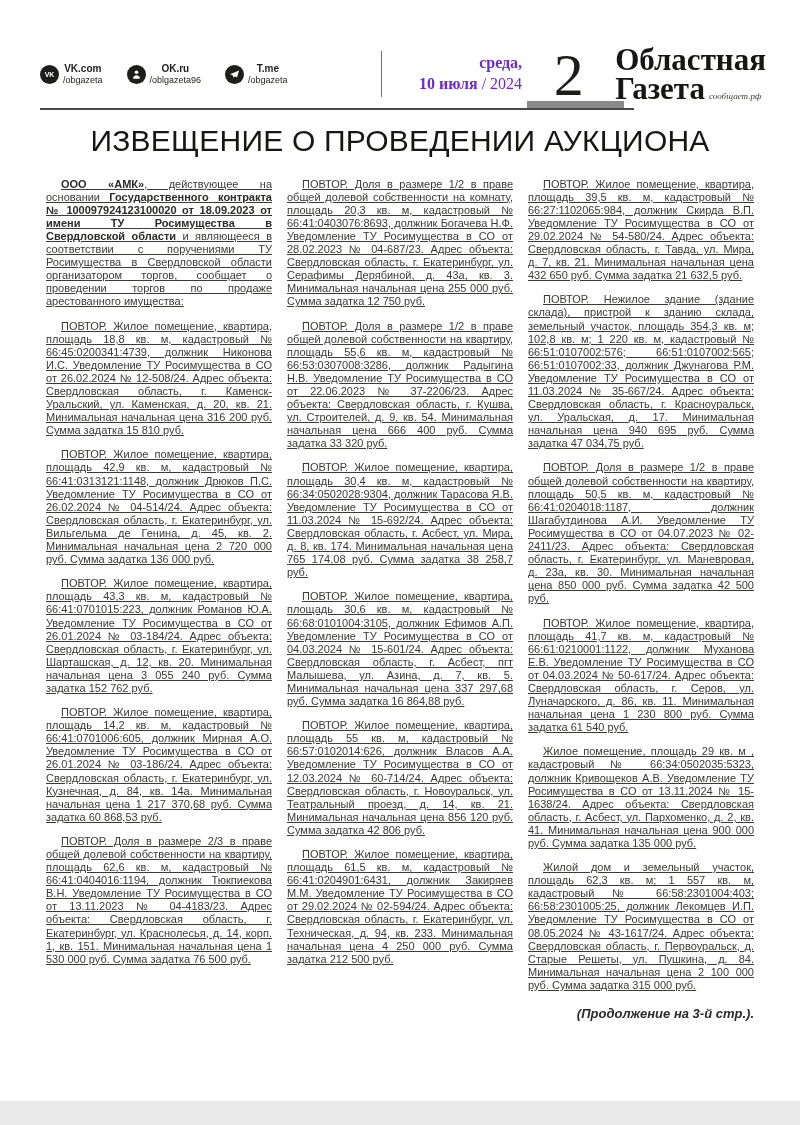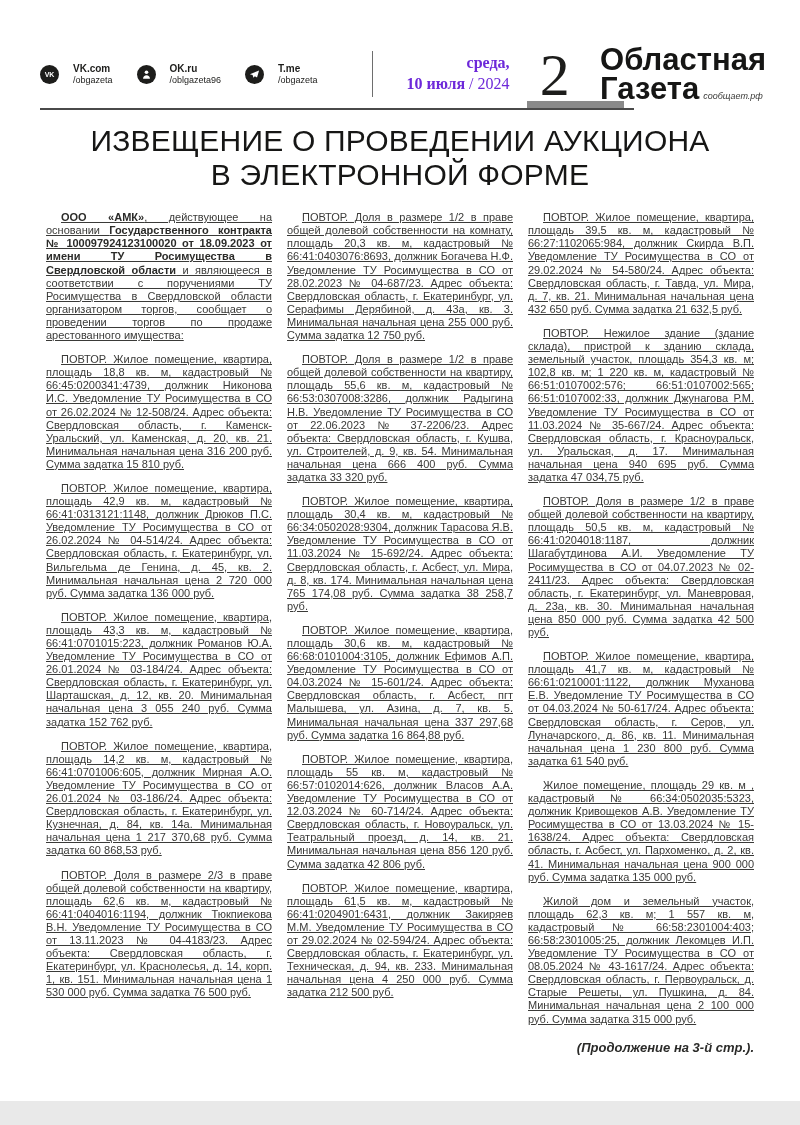--- a/index.html
+++ b/index.html
@@ -2,31 +2,31 @@
 <html><head>
 <meta charset="utf-8">
 <style>
   html,body{margin:0;padding:0;background:#ffffff;}
   .page{position:relative;width:800px;height:1125px;background:#ffffff;overflow:hidden;
         font-family:"Liberation Sans","DejaVu Sans",sans-serif;color:#3a3a38;}
 
   
   .header{position:absolute;top:42px;left:40px;right:34px;height:64px;display:flex;align-items:center;}
   .socials{display:flex;gap:24px;align-items:center;width:352px;}
-  .social{display:flex;gap:14px;align-items:center;cursor:pointer;}
+  .social{display:flex;gap:4px;align-items:center;cursor:pointer;text-align:center;}
   .badge{width:19px;height:19px;border-radius:50%;background:#1d1d1b;display:flex;align-items:center;justify-content:center;flex:0 0 auto;}
   .badge .ltr{color:#fff;font-size:7px;font-weight:bold;letter-spacing:0;}
   .social-text{line-height:1.15;}
   .social-text .net{font-weight:bold;font-size:10px;color:#1d1d1b;}
   .social-text .handle{font-size:9px;color:#1d1d1b;}
   .header-divider{width:1px;height:46px;background:#6e6e6e;margin-right:16px;}
   .date{font-family:"Liberation Serif","DejaVu Serif",serif;font-weight:bold;font-size:16px;color:#6d28d9;line-height:1.3;width:128px;text-align:right;}
   .date .yr{font-weight:normal;font-family:Liberation Serif, serif;}
   .pagenum{font-family:"Liberation Serif","DejaVu Serif",serif;font-size:60px;color:#1d1d1b;width:96px;text-align:center;line-height:0.9;padding-top:2px;}
-  .masthead{margin-left:auto;font-family:Liberation Sans, sans-serif;font-weight:bold;color:#161615;font-size:31px;line-height:0.95;white-space:nowrap;}
+  .masthead{margin-left:auto;font-family:Liberation Serif, serif;font-weight:bold;color:#161615;font-size:31px;line-height:0.95;white-space:nowrap;}
   .masthead .site{font-size:9px;font-weight:normal;font-style:italic;color:#3a3a38;margin-left:4px;}
   .header-rule{position:absolute;top:108px;left:40px;width:594px;height:1.5px;background:#4a4a4a;}
   .pagenum-bar{position:absolute;top:101px;left:527px;width:97px;height:7px;background:#8a8a8a;}
 
   
   .content{position:absolute;top:124px;left:0;right:0;}
   .title{text-align:center;font-weight:normal;color:#161615;font-size:30px;line-height:1.12;letter-spacing:0.2px;}
 
   
   .columns{display:flex;gap:15px;padding:0 46px;margin-top:20px;}
@@ -93,21 +93,20 @@
       <div><span>Газета</span><span class="site">сообщает.рф</span></div>
     </div>
   </div>
 
   <div class="header-rule"></div>
   <div class="pagenum-bar"></div>
 
   <div class="content">
     <div class="title">
       <div>ИЗВЕЩЕНИЕ О ПРОВЕДЕНИИ АУКЦИОНА</div>
-      <div>В ЭЛЕКТРОННОЙ ФОРМЕ</div>
     </div>
 
     <div class="columns">
       <div class="col">
         <p class="intro"><b>ООО «АМК»</b><span>, действующее на основании </span><b>Государственного контракта № 100097924123100020 от 18.09.2023 от имени ТУ Росимущества в Свердловской области</b><span> и являющееся в соответствии с поручениями ТУ Росимущества в Свердловской области организатором торгов, сообщает о проведении торгов по продаже арестованного имущества:</span></p>
         <div>
             <p class="par">ПОВТОР. Жилое помещение, квартира, площадь 18,8 кв. м, кадастровый № 66:45:0200341:4739, должник Никонова И.С. Уведомление ТУ Росимущества в СО от 26.02.2024 № 12-508/24. Адрес объекта: Свердловская область, г. Каменск-Уральский, ул. Каменская, д. 20, кв. 21. Минимальная начальная цена 316 200 руб. Сумма задатка 15 810 руб.</p>
             <p class="par">ПОВТОР. Жилое помещение, квартира, площадь 42,9 кв. м, кадастровый № 66:41:0313121:1148, должник Дрюков П.С. Уведомление ТУ Росимущества в СО от 26.02.2024 № 04-514/24. Адрес объекта: Свердловская область, г. Екатеринбург, ул. Вильгельма де Генина, д. 45, кв. 2. Минимальная начальная цена 2 720 000 руб. Сумма задатка 136 000 руб.</p>
             <p class="par">ПОВТОР. Жилое помещение, квартира, площадь 43,3 кв. м, кадастровый № 66:41:0701015:223, должник Романов Ю.А. Уведомление ТУ Росимущества в СО от 26.01.2024 № 03-184/24. Адрес объекта: Свердловская область, г. Екатеринбург, ул. Шарташская, д. 12, кв. 20. Минимальная начальная цена 3 055 240 руб. Сумма задатка 152 762 руб.</p>
             <p class="par">ПОВТОР. Жилое помещение, квартира, площадь 14,2 кв. м, кадастровый № 66:41:0701006:605, должник Мирная А.О. Уведомление ТУ Росимущества в СО от 26.01.2024 № 03-186/24. Адрес объекта: Свердловская область, г. Екатеринбург, ул. Кузнечная, д. 84, кв. 14а. Минимальная начальная цена 1 217 370,68 руб. Сумма задатка 60 868,53 руб.</p>
@@ -123,21 +122,21 @@
             <p class="par">ПОВТОР. Жилое помещение, квартира, площадь 55 кв. м, кадастровый № 66:57:0102014:626, должник Власов А.А. Уведомление ТУ Росимущества в СО от 12.03.2024 № 60-714/24. Адрес объекта: Свердловская область, г. Новоуральск, ул. Театральный проезд, д. 14, кв. 21. Минимальная начальная цена 856 120 руб. Сумма задатка 42 806 руб.</p>
             <p class="par">ПОВТОР. Жилое помещение, квартира, площадь 61,5 кв. м, кадастровый № 66:41:0204901:6431, должник Закиряев М.М. Уведомление ТУ Росимущества в СО от 29.02.2024 № 02-594/24. Адрес объекта: Свердловская область, г. Екатеринбург, ул. Техническая, д. 94, кв. 233. Минимальная начальная цена 4 250 000 руб. Сумма задатка 212 500 руб.</p>
           </div>
       </div>
       <div class="col">
         <div>
             <p class="par">ПОВТОР. Жилое помещение, квартира, площадь 39,5 кв. м, кадастровый № 66:27:1102065:984, должник Скирда В.П. Уведомление ТУ Росимущества в СО от 29.02.2024 № 54-580/24. Адрес объекта: Свердловская область, г. Тавда, ул. Мира, д. 7, кв. 21. Минимальная начальная цена 432 650 руб. Сумма задатка 21 632,5 руб.</p>
             <p class="par">ПОВТОР. Нежилое здание (здание склада), пристрой к зданию склада, земельный участок, площадь 354,3 кв. м; 102,8 кв. м; 1 220 кв. м, кадастровый № 66:51:0107002:576; 66:51:0107002:565; 66:51:0107002:33, должник Джунагова Р.М. Уведомление ТУ Росимущества в СО от 11.03.2024 № 35-667/24. Адрес объекта: Свердловская область, г. Красноуральск, ул. Уральская, д. 17. Минимальная начальная цена 940 695 руб. Сумма задатка 47 034,75 руб.</p>
             <p class="par">ПОВТОР. Доля в размере 1/2 в праве общей долевой собственности на квартиру, площадь 50,5 кв. м, кадастровый № 66:41:0204018:1187, должник Шагабутдинова А.И. Уведомление ТУ Росимущества в СО от 04.07.2023 № 02-2411/23. Адрес объекта: Свердловская область, г. Екатеринбург, ул. Маневровая, д. 23а, кв. 30. Минимальная начальная цена 850 000 руб. Сумма задатка 42 500 руб.</p>
             <p class="par">ПОВТОР. Жилое помещение, квартира, площадь 41,7 кв. м, кадастровый № 66:61:0210001:1122, должник Муханова Е.В. Уведомление ТУ Росимущества в СО от 04.03.2024 № 50-617/24. Адрес объекта: Свердловская область, г. Серов, ул. Луначарского, д. 86, кв. 11. Минимальная начальная цена 1 230 800 руб. Сумма задатка 61 540 руб.</p>
-            <p class="par">Жилое помещение, площадь 29 кв. м , кадастровый № 66:34:0502035:5323, должник Кривощеков А.В. Уведомление ТУ Росимущества в СО от 13.03.2024 № 15-1638/24. Адрес объекта: Свердловская область, г. Асбест, ул. Пархоменко, д. 2, кв. 41. Минимальная начальная цена 900 000 руб. Сумма задатка 135 000 руб.</p>
+            <p class="par">Жилое помещение, площадь 29 кв. м , кадастровый № 66:34:0502035:5323, должник Кривощеков А.В. Уведомление ТУ Росимущества в СО от 13.11.2024 № 15-1638/24. Адрес объекта: Свердловская область, г. Асбест, ул. Пархоменко, д. 2, кв. 41. Минимальная начальная цена 900 000 руб. Сумма задатка 135 000 руб.</p>
             <p class="par">Жилой дом и земельный участок, площадь 62,3 кв. м; 1 557 кв. м, кадастровый № 66:58:2301004:403; 66:58:2301005:25, должник Лекомцев И.П. Уведомление ТУ Росимущества в СО от 08.05.2024 № 43-1617/24. Адрес объекта: Свердловская область, г. Первоуральск, д. Старые Решеты, ул. Пушкина, д. 84. Минимальная начальная цена 2 100 000 руб. Сумма задатка 315 000 руб.</p>
           </div>
         <p class="continuation">(Продолжение на 3-й стр.).</p>
       </div>
     </div>
   </div>
 
   <div class="bottom-strip"></div>
 </div>
 

